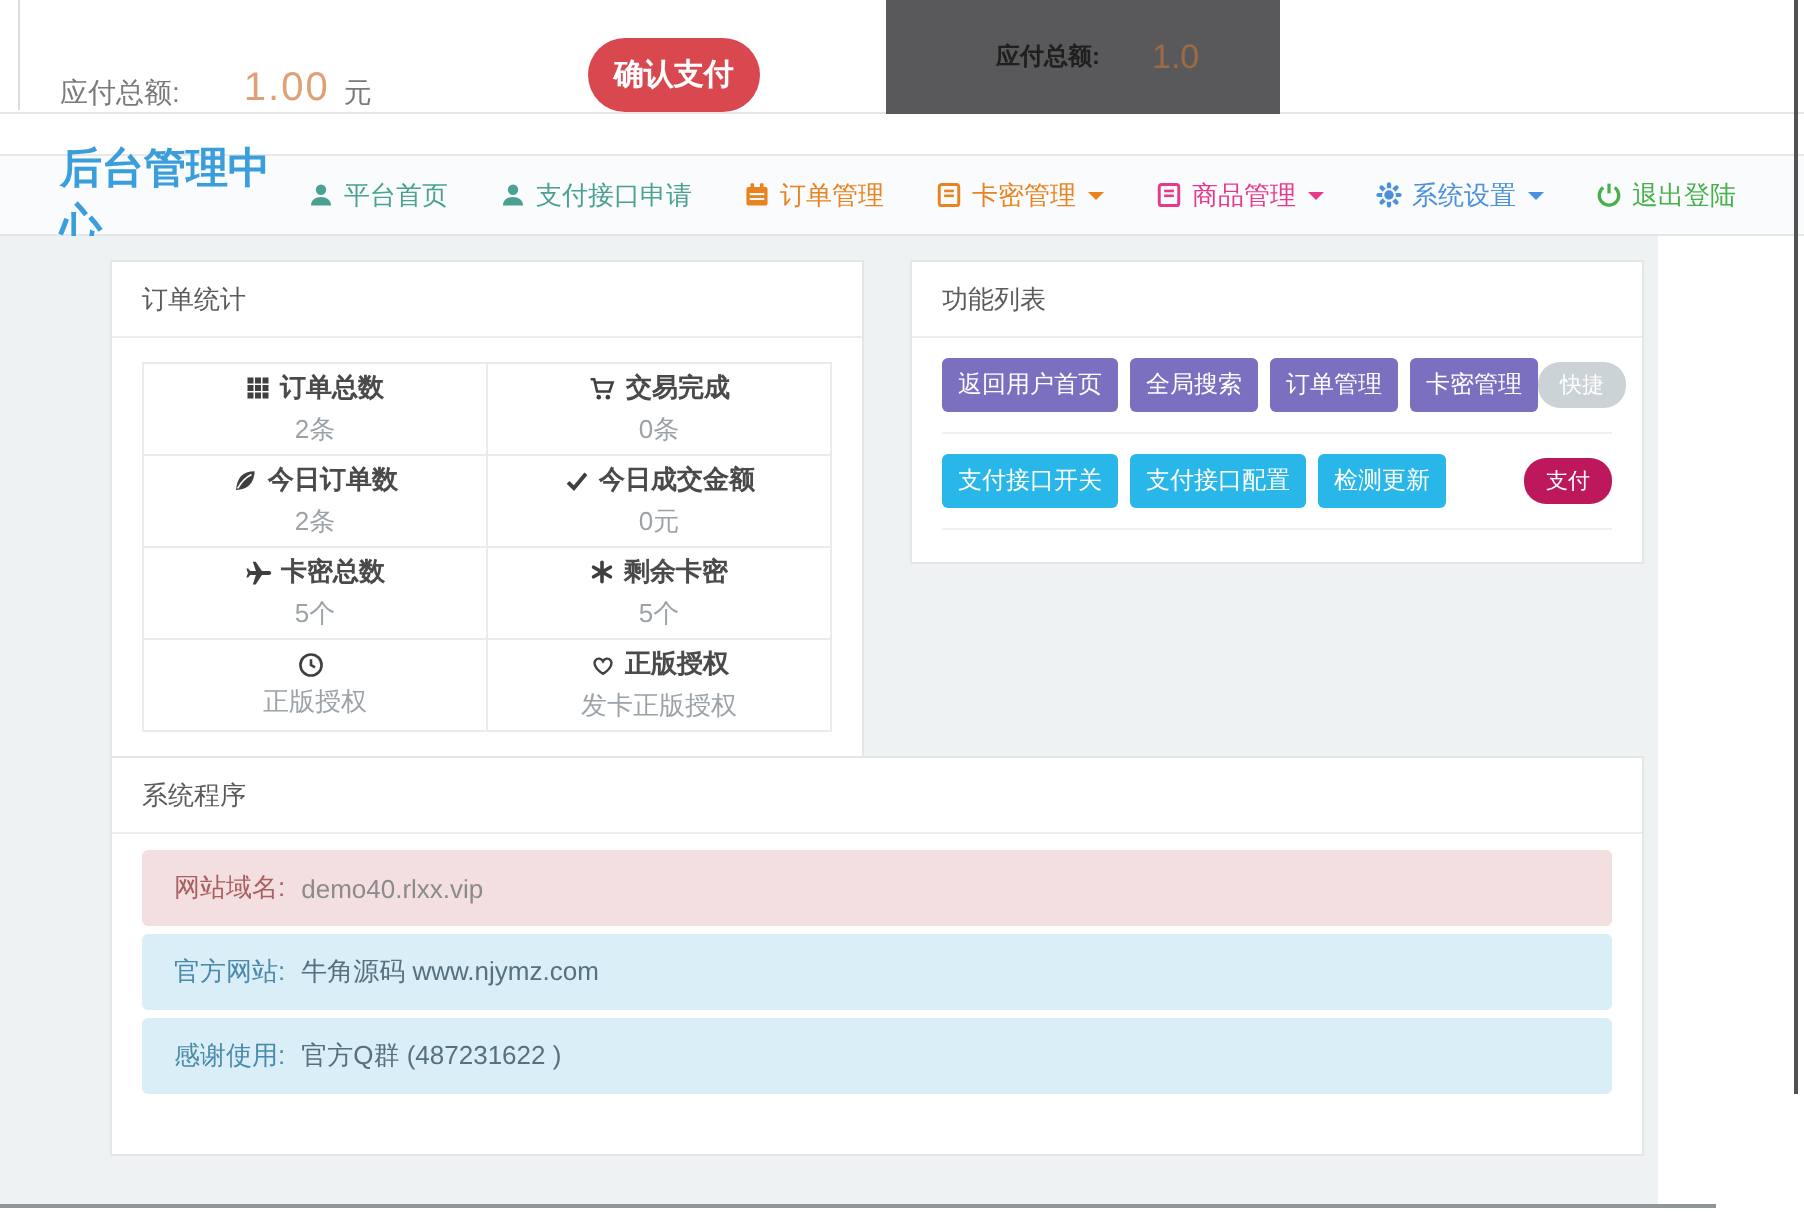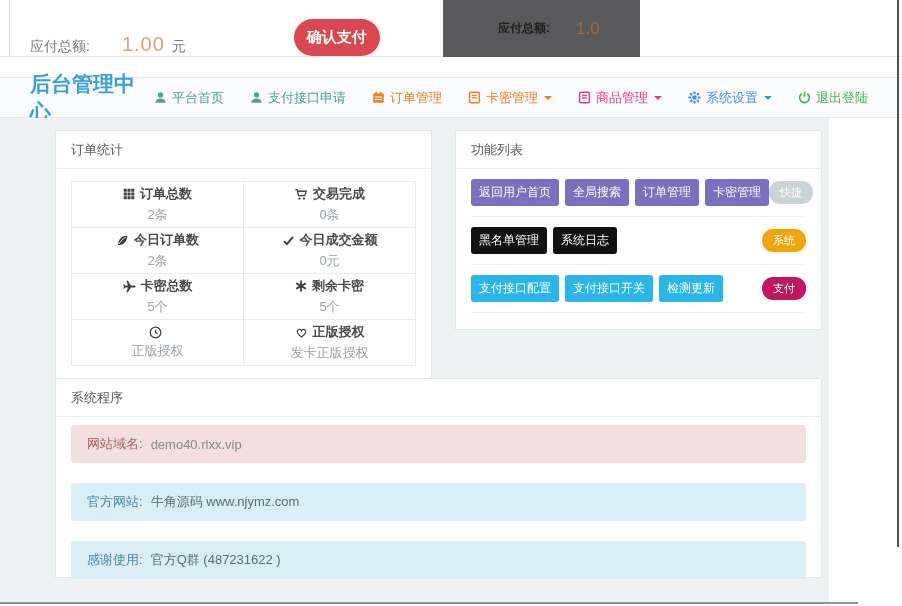--- a/index.html
+++ b/index.html
@@ -63,21 +63,21 @@
   .fbtn-purple { background:#7b6fc0; }
   .fbtn-black  { background:#111; }
   .fbtn-cyan   { background:#29b6e8; }
   .tag { border-radius:11px; padding:4px 11px; font-size:11px; color:#fff; white-space:nowrap; }
   .tag-gray   { background:#ccd3d6; }
   .tag-yellow { background:#f0a60a; }
   .tag-red    { background:#be185d; }
 
   .sys-panel { left:55px; top:260px; width:767px; height:200px; }
   .sys-body { padding:8px 15px 15px; }
-  .alert { height:38px; border-radius:3px; margin-bottom:20px; display:flex; align-items:center;
+  .alert { height:38px; border-radius:3px; margin-bottom:4px; display:flex; align-items:center;
            padding:0 16px; font-size:13px; }
   .alert:last-child { margin-bottom:0; }
   .alert-pink { background:#f4dfe0; }
   .alert-pink .alert-label { color:#aa5f60; }
   .alert-pink .alert-text  { color:#8b8b8b; }
   .alert-blue { background:#daeef7; }
   .alert-blue .alert-label { color:#4a8aab; }
   .alert-blue .alert-text  { color:#55707e; }
   .alert-label { margin-right:8px; }
 
@@ -316,29 +316,22 @@
           <div class="btn-group">
             <button class="fbtn fbtn-purple">返回用户首页</button>
             <button class="fbtn fbtn-purple">全局搜索</button>
             <button class="fbtn fbtn-purple">订单管理</button>
             <button class="fbtn fbtn-purple">卡密管理</button>
           </div>
           <span class="tag tag-gray">快捷</span>
         </div>
         <div class="func-row">
           <div class="btn-group">
-            <button class="fbtn fbtn-black">黑名单管理</button>
-            <button class="fbtn fbtn-black">系统日志</button>
-          </div>
-          <span class="tag tag-yellow">系统</span>
-        </div>
-        <div class="func-row">
-          <div class="btn-group">
+            <button class="fbtn fbtn-cyan">支付接口开关</button>
             <button class="fbtn fbtn-cyan">支付接口配置</button>
-            <button class="fbtn fbtn-cyan">支付接口开关</button>
             <button class="fbtn fbtn-cyan">检测更新</button>
           </div>
           <span class="tag tag-red">支付</span>
         </div>
       </div>
     </section>
 
     <section class="panel sys-panel">
       <div class="panel-header">系统程序</div>
       <div class="sys-body">

